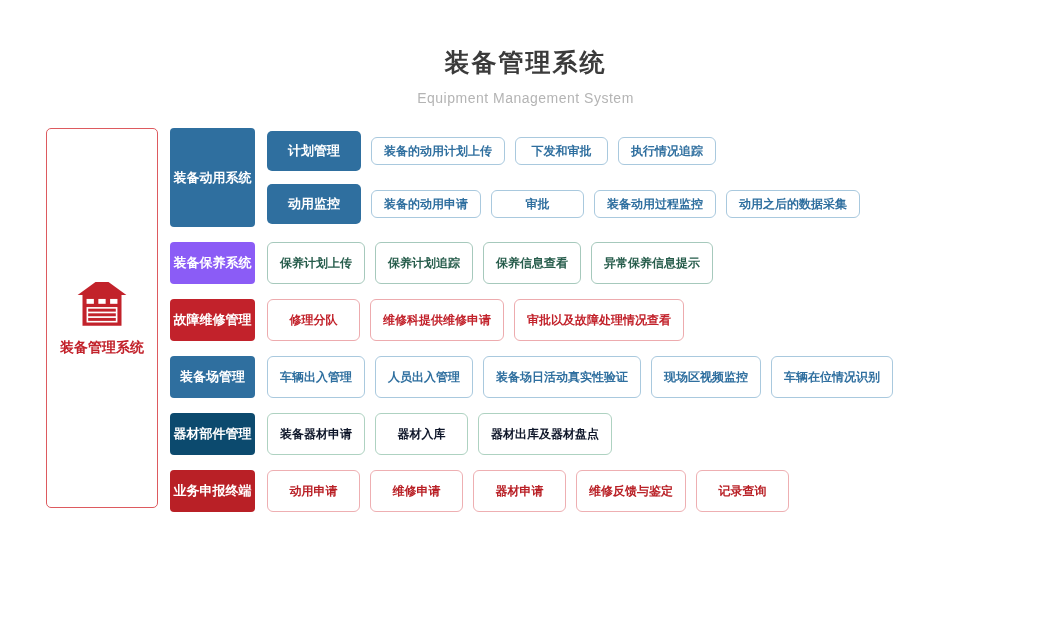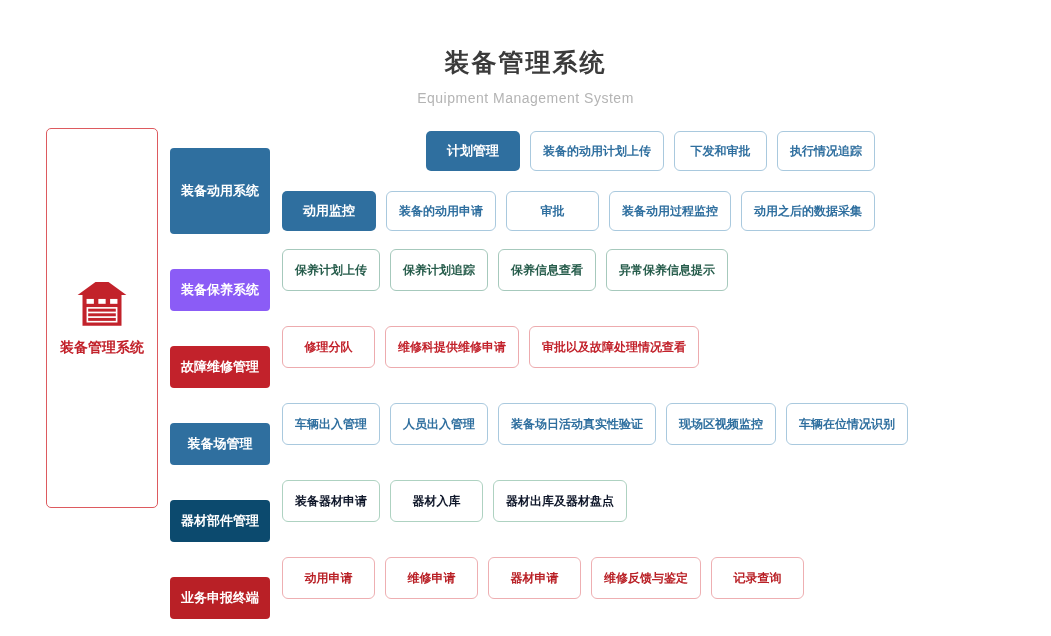--- a/index.html
+++ b/index.html
@@ -7,31 +7,31 @@
   .title{text-align:center;padding-top:46px;font-size:25px;font-weight:bold;color:#3b3b3b;letter-spacing:2px;}
   .subtitle{text-align:center;margin-top:11px;font-size:14px;color:#b4b4b4;letter-spacing:0.5px;}
 
   .root{position:absolute;left:46px;top:128px;width:112px;height:380px;box-sizing:border-box;
         border:1px solid #dd5a5f;border-radius:5px;background:#fff;
         display:flex;flex-direction:column;align-items:center;justify-content:center;gap:9px;}
   .root-label{color:#c2222b;font-weight:bold;font-size:14px;}
 
   .groups{position:absolute;left:170px;top:128px;display:flex;flex-direction:column;gap:15px;}
   .group{display:flex;align-items:stretch;}
-  .cat{width:100px;min-height:42px;flex:none;border-radius:4px;color:#fff;font-weight:bold;font-size:13px;
-       display:flex;align-items:center;justify-content:center;margin-right:12px;text-align:center;margin-top:20px;}
+  .cat{width:85px;min-height:42px;flex:none;border-radius:4px;color:#fff;font-weight:bold;font-size:13px;
+       display:flex;align-items:center;justify-content:center;margin-right:12px;text-align:center;}
   .items{display:flex;gap:10px;}
   .item{height:42px;min-width:93px;padding:0 12px;box-sizing:border-box;background:#fff;
         border:1px solid;border-radius:6px;display:flex;align-items:center;justify-content:center;
         font-size:12px;font-weight:bold;white-space:nowrap;}
-  .subcol{display:flex;flex-direction:column;gap:20px;padding:3px 0;align-items:flex-end;}
+  .subcol{display:flex;flex-direction:column;gap:13px;padding:3px 0;}
   .subrow{display:flex;gap:10px;align-items:center;}
   .sub{width:94px;height:40px;flex:none;border-radius:5px;color:#fff;font-weight:bold;font-size:13px;
        display:flex;align-items:center;justify-content:center;}
-  .subrow .item{height:40px;}
+  .subrow .item{height:28px;}
 
   .theme-blue .cat,.theme-blue .sub{background:#2f6f9f;}
   .theme-blue .item{border-color:#a9c9de;color:#2f6f9f;}
   .theme-dgreen .cat{background:#8b5cf6;}
   .theme-dgreen .item{border-color:#a6c9bc;color:#265c4b;}
   .theme-red .cat{background:#c2222b;}
   .theme-red .item{border-color:#edabae;color:#c2222b;}
   .theme-green .cat{background:#0c4a6e;}
   .theme-green .item{border-color:#aed2c1;color:#0f172a;}
   .theme-dred .cat{background:#b92026;}

